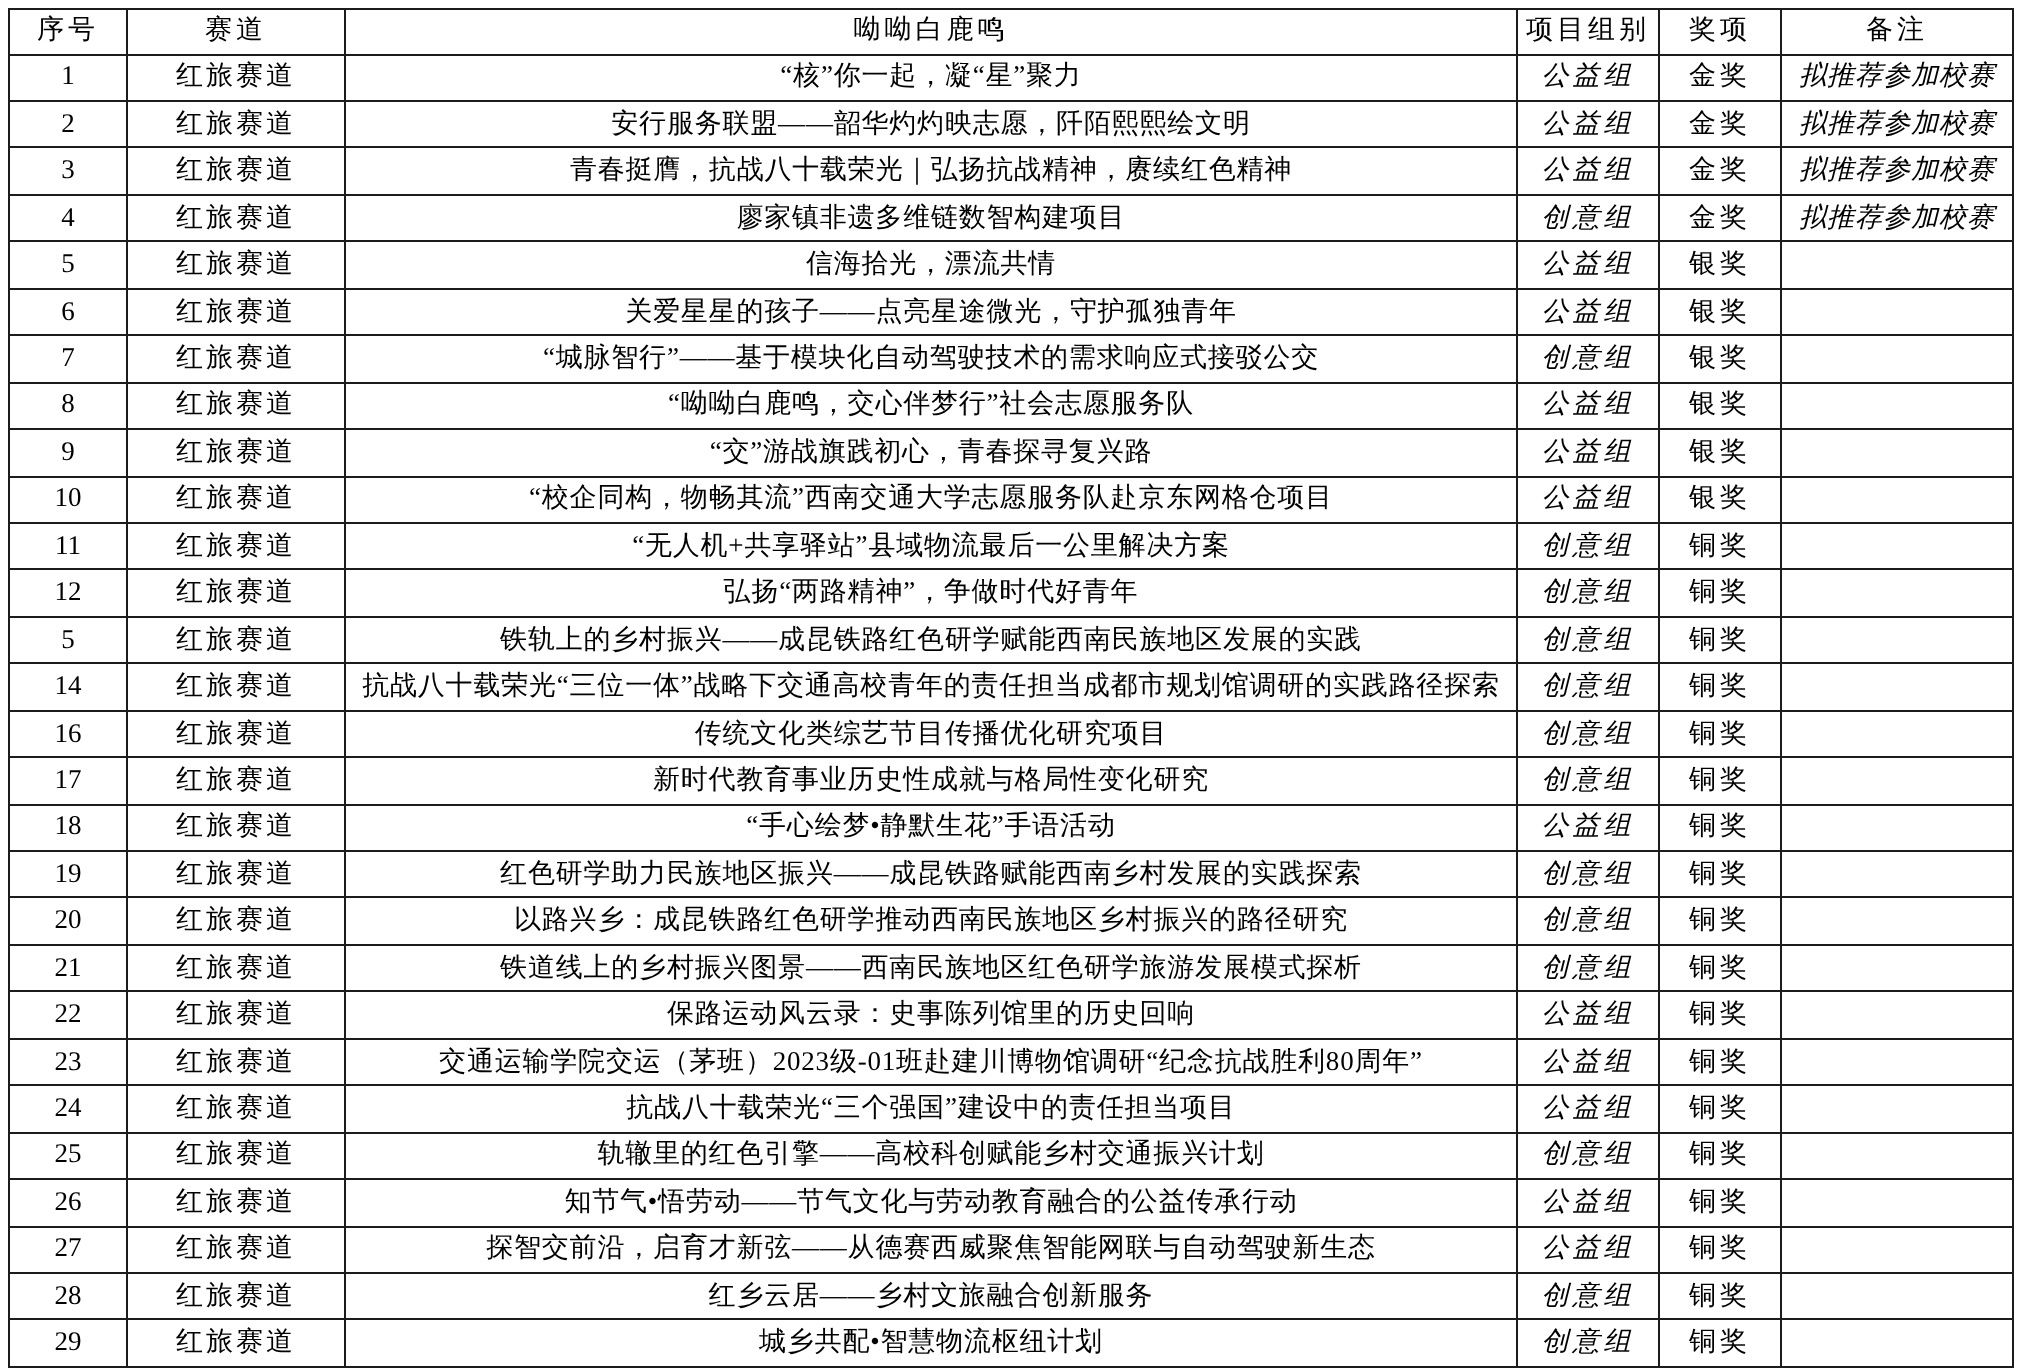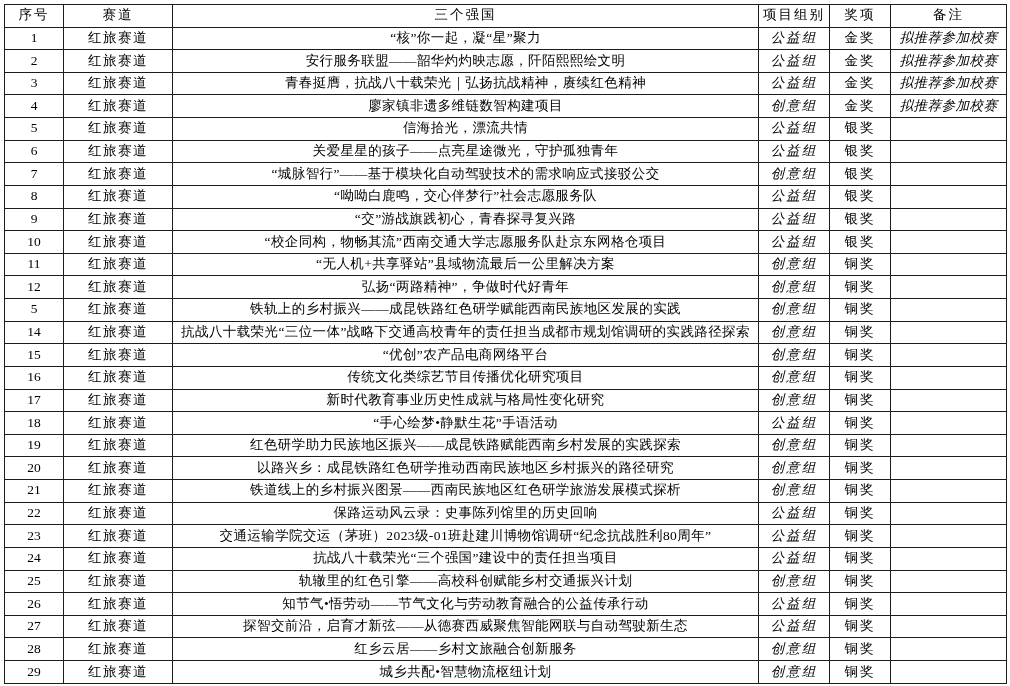--- a/index.html
+++ b/index.html
@@ -63,21 +63,21 @@
       <col class="w-track">
       <col class="w-name">
       <col class="w-group">
       <col class="w-award">
       <col class="w-note">
     </colgroup>
     <thead>
       <tr>
         <th>序号</th>
         <th>赛道</th>
-        <th>三个强国</th>
+        <th>呦呦白鹿鸣</th>
         <th>项目组别</th>
         <th>奖项</th>
         <th>备注</th>
       </tr>
     </thead>
     <tbody id="table-body">
         <tr>
           <td class="c-serial">1</td>
           <td class="c-track">红旅赛道</td>
           <td class="c-name">“核”你一起，凝“星”聚力</td>
@@ -183,28 +183,20 @@
         </tr>
         <tr>
           <td class="c-serial">14</td>
           <td class="c-track">红旅赛道</td>
           <td class="c-name">抗战八十载荣光“三位一体”战略下交通高校青年的责任担当成都市规划馆调研的实践路径探索</td>
           <td class="c-group">创意组</td>
           <td class="c-award">铜奖</td>
           <td class="c-note"></td>
         </tr>
         <tr>
-          <td class="c-serial">15</td>
-          <td class="c-track">红旅赛道</td>
-          <td class="c-name">“优创”农产品电商网络平台</td>
-          <td class="c-group">创意组</td>
-          <td class="c-award">铜奖</td>
-          <td class="c-note"></td>
-        </tr>
-        <tr>
           <td class="c-serial">16</td>
           <td class="c-track">红旅赛道</td>
           <td class="c-name">传统文化类综艺节目传播优化研究项目</td>
           <td class="c-group">创意组</td>
           <td class="c-award">铜奖</td>
           <td class="c-note"></td>
         </tr>
         <tr>
           <td class="c-serial">17</td>
           <td class="c-track">红旅赛道</td>

